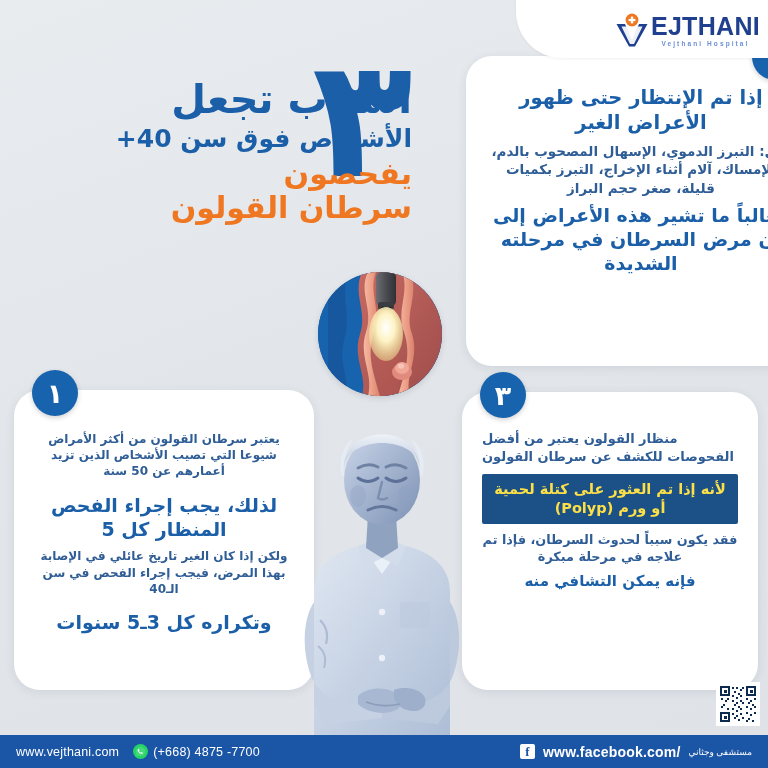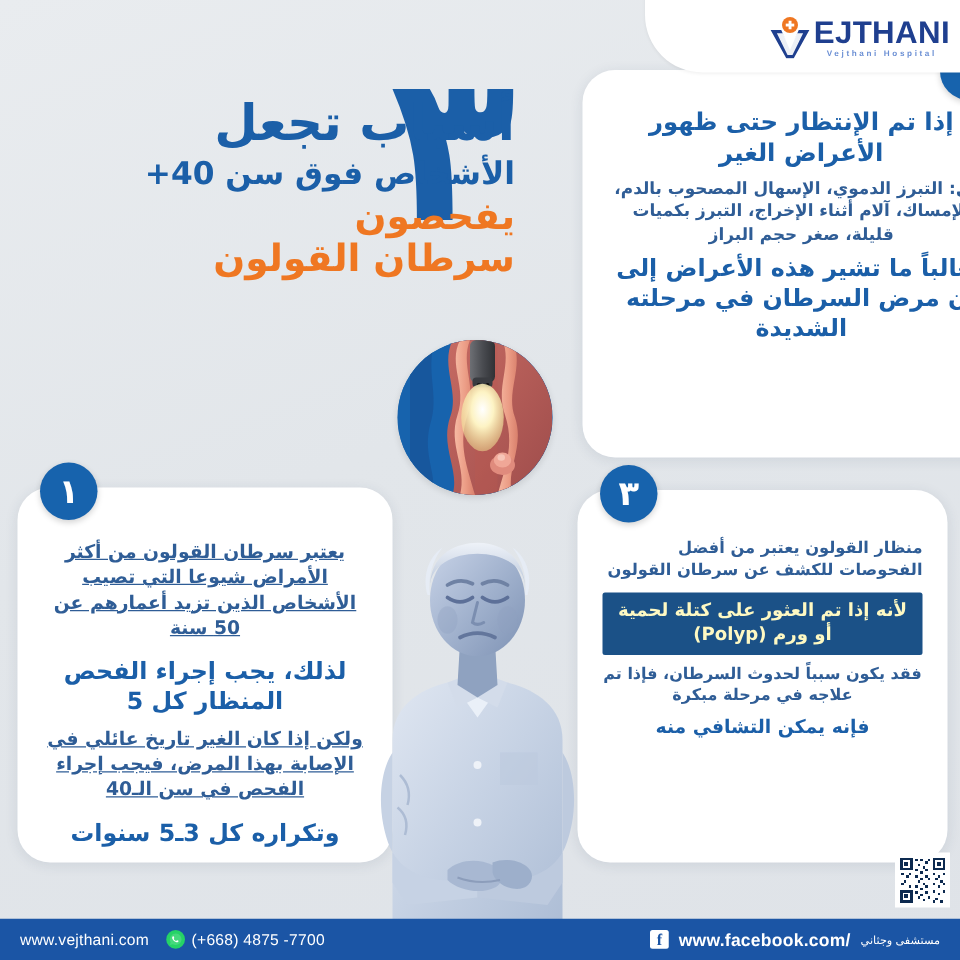--- a/index.html
+++ b/index.html
@@ -128,31 +128,31 @@
     line-height:1.26; text-align:center;
   }
   .bd{
     font-size:13.5px; font-weight:bold; color:#2f5d96;
     line-height:1.35; text-align:center; margin-top:7px;
   }
   .hd2{
     font-size:19px; font-weight:bold; color:#1b5fa8;
     line-height:1.26; text-align:center; margin-top:7px;
   }
-  .card-1 .bd{ font-size:15px;text-decoration:underline; }
+  .card-1 .bd{ font-size:12px; }
   .card-1 .hd2{ font-size:19px;margin-top:14px; }
   .card-3 .bd{ font-size:12.8px; }
   .card-3 .hd2{ font-size:15px; }
   .card-3 .lead{
     font-size:13px; font-weight:bold; color:#2f5d96;
-    line-height:1.35; text-align:right; margin-top:4px;
+    line-height:1.35; text-align:left; margin-top:4px;
   }
 
   .highlight-box{
-    background:#1b5187; color:#fef9c3;
+    background:#1b5187; color:#fde047;
     font-size:14.5px; font-weight:bold; line-height:1.3;
     text-align:center; padding:6px 8px; margin:9px 0 7px 0;
     border-radius:2px;
   }
 
   
   .patient{
     position:absolute; bottom:32px; left:296px;
     width:172px; height:330px; z-index:5;
     overflow:hidden;

